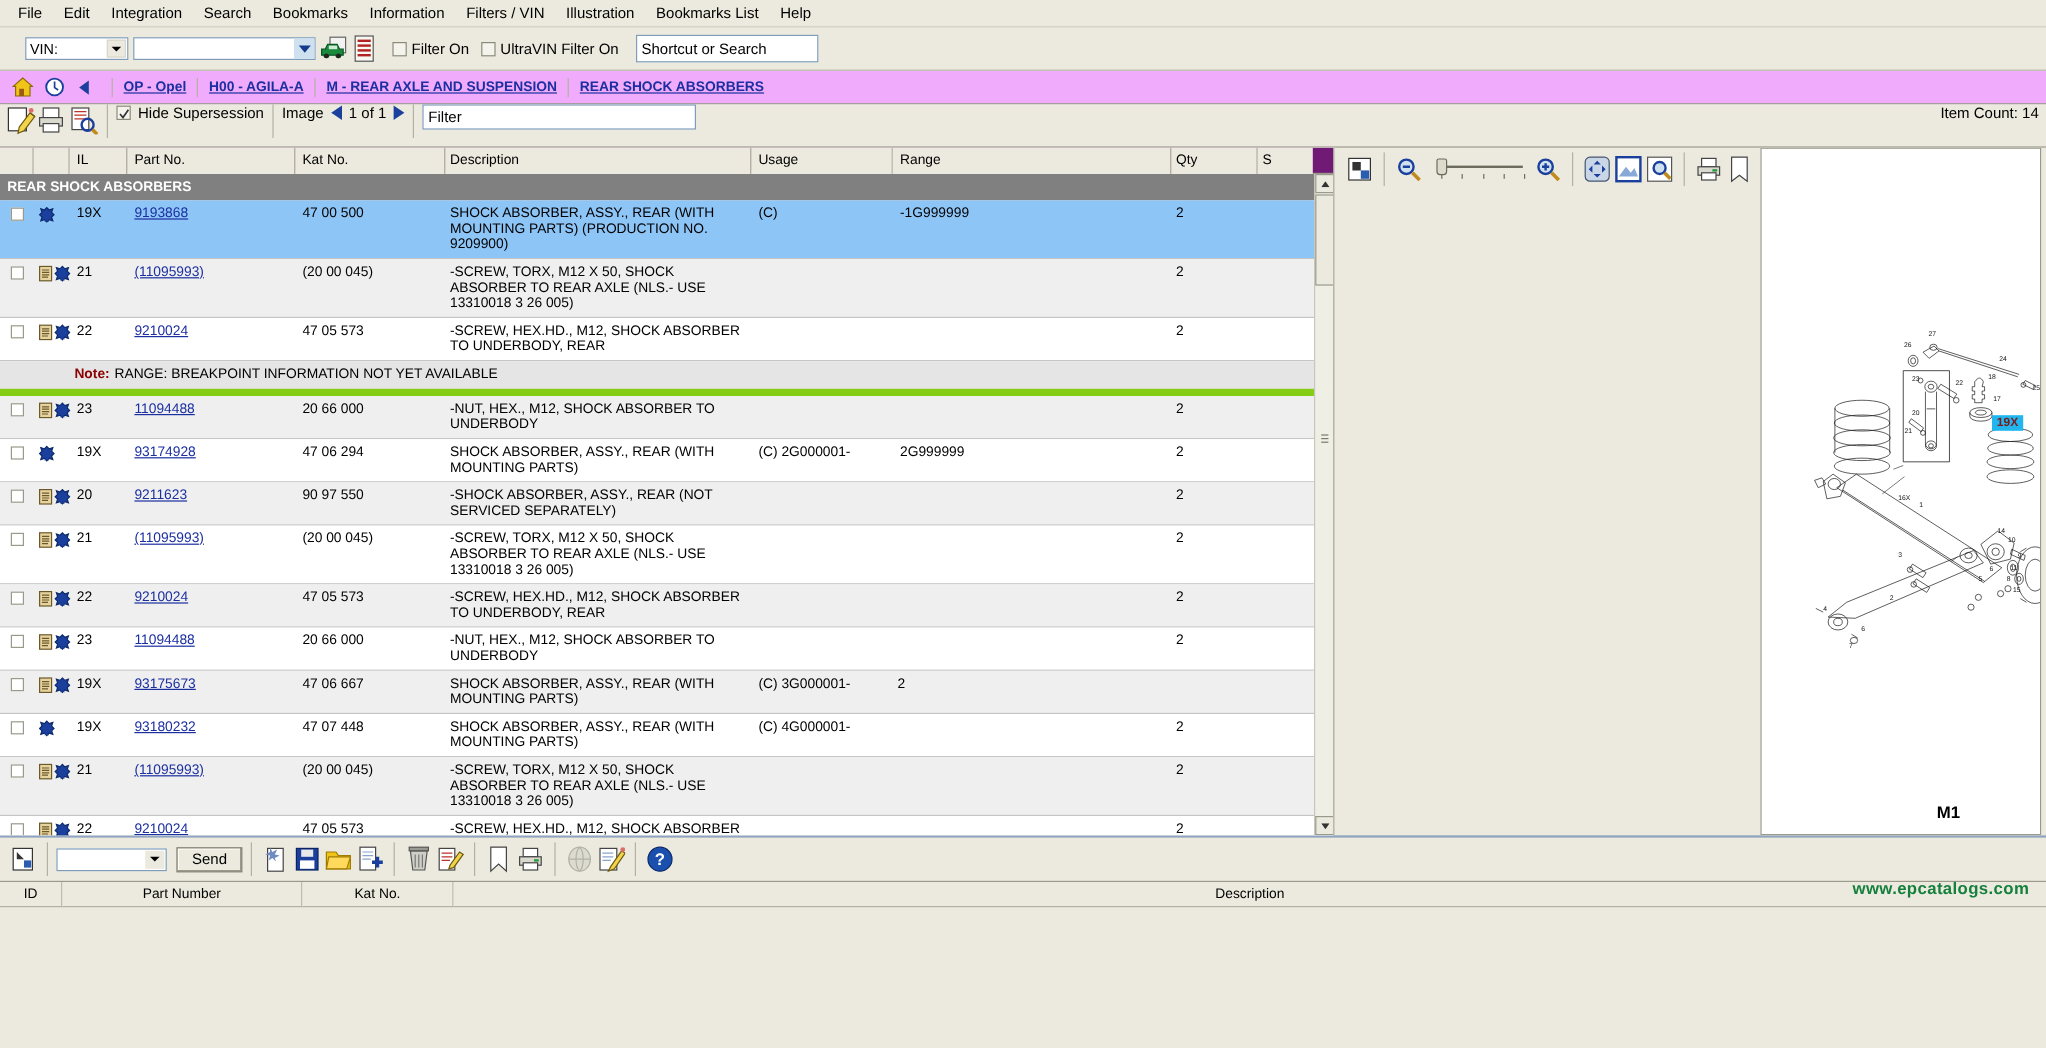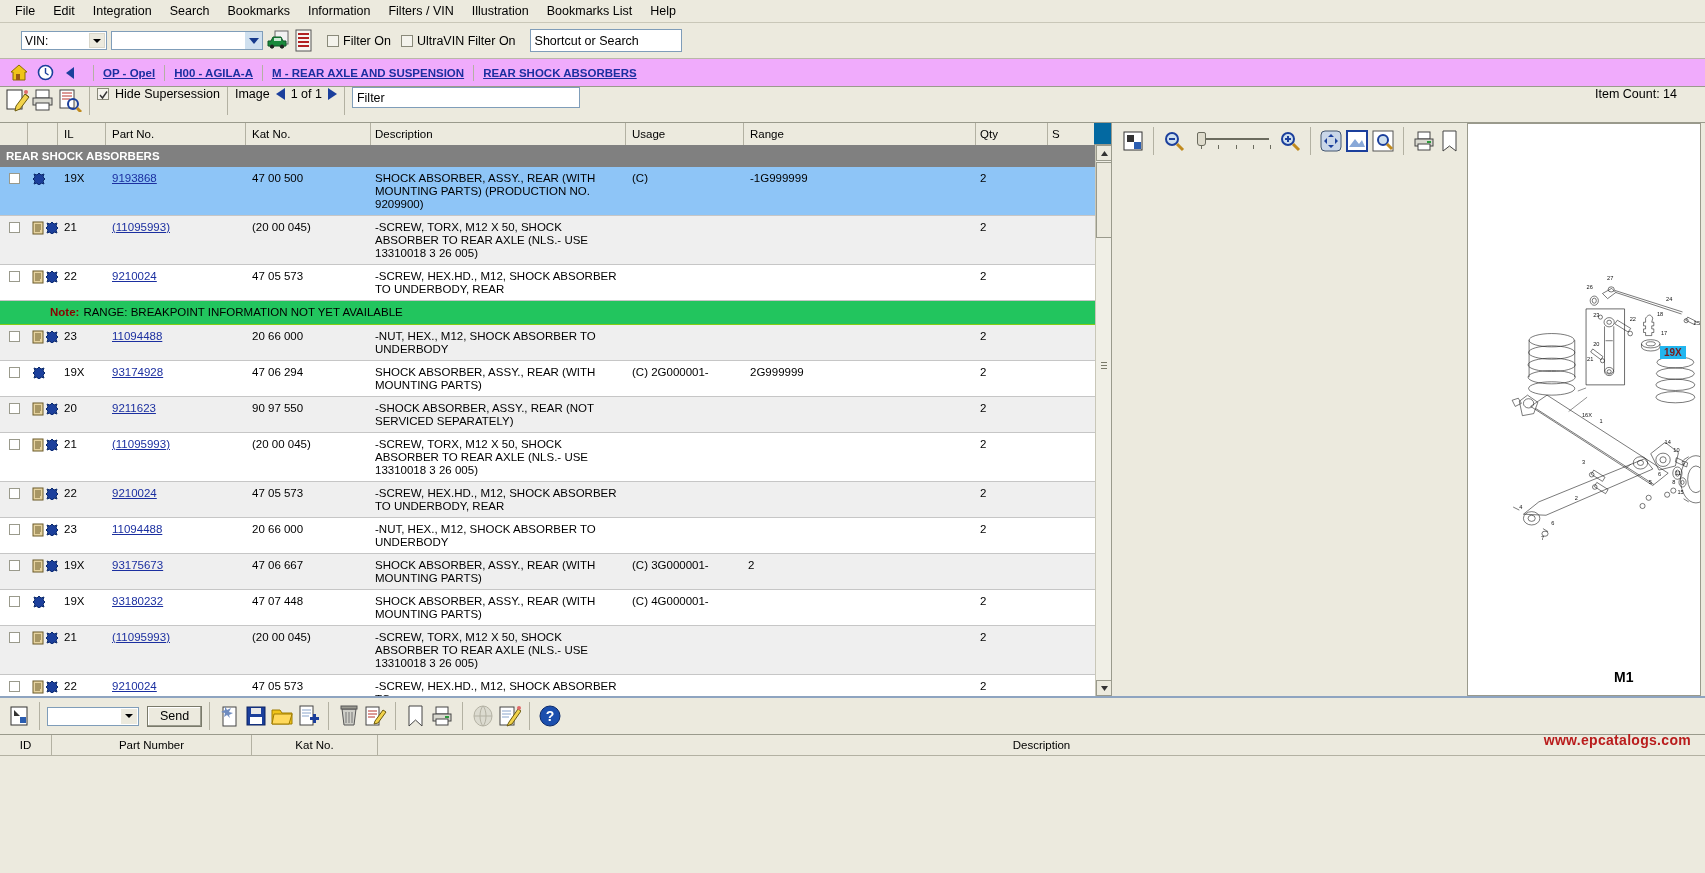--- a/index.html
+++ b/index.html
@@ -72,28 +72,28 @@
   }
   .vsep { width:1px; height:28px; background:#b3b1a2; margin:0 7px; }
   .hidesup { display:flex; align-items:center; gap:6px; font-size:12.5px; }
   .imgnav { display:flex; align-items:center; gap:6px; font-size:12.5px; }
   .arrow-l { width:0;height:0;border-top:6px solid transparent;border-bottom:6px solid transparent;border-right:9px solid #1b3f9c; }
   .arrow-r { width:0;height:0;border-top:6px solid transparent;border-bottom:6px solid transparent;border-left:9px solid #1b3f9c; }
   .filterbox {
     width:228px; height:21px; background:#fff; border:1px solid #7f9db9;
     display:flex; align-items:center; padding-left:4px; font-size:12.5px;
   }
-  .itemcount { position:absolute; right:28px; font-size:12.5px; }
+  .itemcount { position:absolute; right:6px; font-size:12.5px; }
 
   
   .main { display:flex; height: 573px; }
   .leftpane { width:1112px; background:#fff; position:relative; overflow:hidden; border-right:1px solid #9a9a8c; }
 
   
-  .thead { display:flex; height:22px; background:#0369a1; border-bottom:1px solid #9a9a8c; }
+  .thead { display:flex; height:22px; background:#701a75; border-bottom:1px solid #9a9a8c; }
   .th { border-right:1px solid #b3b1a2; display:flex; align-items:center; padding-left:4px;
         font-size:11.5px; background:#eceade; height:22px; }
   .th.c0{width:28px;} .th.c1{width:30px;} .th.c2{width:48px;}
   .th.c3{width:140px;} .th.c4{width:125px;} .th.c5{width:255px;}
   .th.c6{width:118px;} .th.c7{width:232px;} .th.c8{width:72px;} .th.c9{width:46px;border-right:none;}
 
   .grouphdr {
     height:22px; background:#808080; color:#fff; display:flex; align-items:center;
     padding-left:6px; font-size:11.5px; font-weight:bold;
   }
@@ -108,21 +108,21 @@
   .c2{width:48px; padding-left:6px;}
   .c3{width:140px; padding-left:6px;}
   .c4{width:125px; padding-left:6px;}
   .c5{width:255px; padding-left:4px;}
   .c6{width:118px; padding-left:6px;}
   .c7{width:232px; padding-left:6px;}
   .c8{width:72px; padding-left:4px;}
   .c9{width:46px;}
   .partlink { color:#1b2fa0; text-decoration:underline; }
   .desc b { font-weight:normal; }
-  .noterow { display:flex; border-bottom:1px solid #84cc16; background:#22c55e; padding:5px 0 6px 4px;}
+  .noterow { display:flex; border-bottom:6px solid #84cc16; background:#e5e5e5; padding:5px 0 6px 16px;}
   .noterow .nlabel { color:#8b0000; font-weight:bold; font-size:11.5px; margin-left:46px; }
   .noterow .ntext { font-size:11.5px; margin-left:4px; }
 
   .cb {
     width:11px; height:11px; border:1px solid #9a9a8c; background:#fff; display:inline-block;
   }
 
   
   .vscroll { position:absolute; right:0; top:22px; width:16px; bottom:0; background:#f0efe6; border-left:1px solid #c9c7b8; }
   .vscroll .sb-up, .vscroll .sb-dn { width:16px; height:16px; background:#eceade; border:1px solid #9a9a8c; display:flex; align-items:center; justify-content:center; }
@@ -149,21 +149,21 @@
   .botcombo .arw{position:absolute;right:1px;top:1px;width:16px;height:15px;background:#eceade;display:flex;align-items:center;justify-content:center;}
   .sendbtn { height:21px; padding:0 12px; background:#eceade; border:1px solid #7a7a6a; font-size:12.5px;
              display:flex; align-items:center; box-shadow: inset -1px -1px 0 #9a9a8c, inset 1px 1px 0 #fff; }
 
   
   .botgrid { height:22px; display:flex; background:#eceade; border-top:1px solid #9a9a8c; }
   .bg-cell { border-right:1px solid #b3b1a2; border-bottom:1px solid #b3b1a2; display:flex; align-items:center;
              justify-content:center; font-size:11.5px; background:#eceade; }
   .bg-id{width:52px;} .bg-pn{width:200px;} .bg-kat{width:126px;} .bg-desc{flex:1;border-right:none;}
   .footer { flex:1; background:#fff; position:relative; }
-  .wm { position:absolute; right:14px; bottom:8px; color:#b91c1c; font-weight:bold; font-size:14px; letter-spacing:.3px;}
+  .wm { position:absolute; right:14px; bottom:8px; color:#15803d; font-weight:bold; font-size:14px; letter-spacing:.3px;}
 </style>
 </head>
 <body>
 
 <div class="app">
 
   <div class="menubar">
     <div class="mi">File</div>
     <div class="mi">Edit</div>
     <div class="mi">Integration</div>

